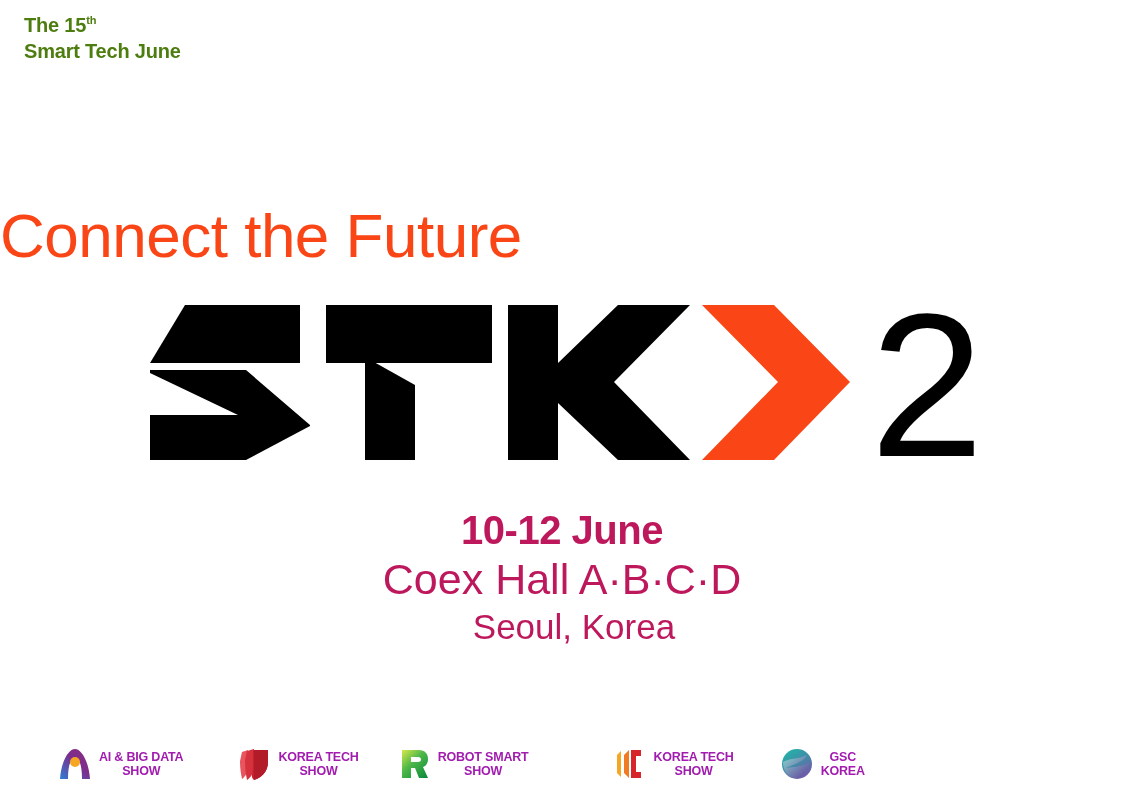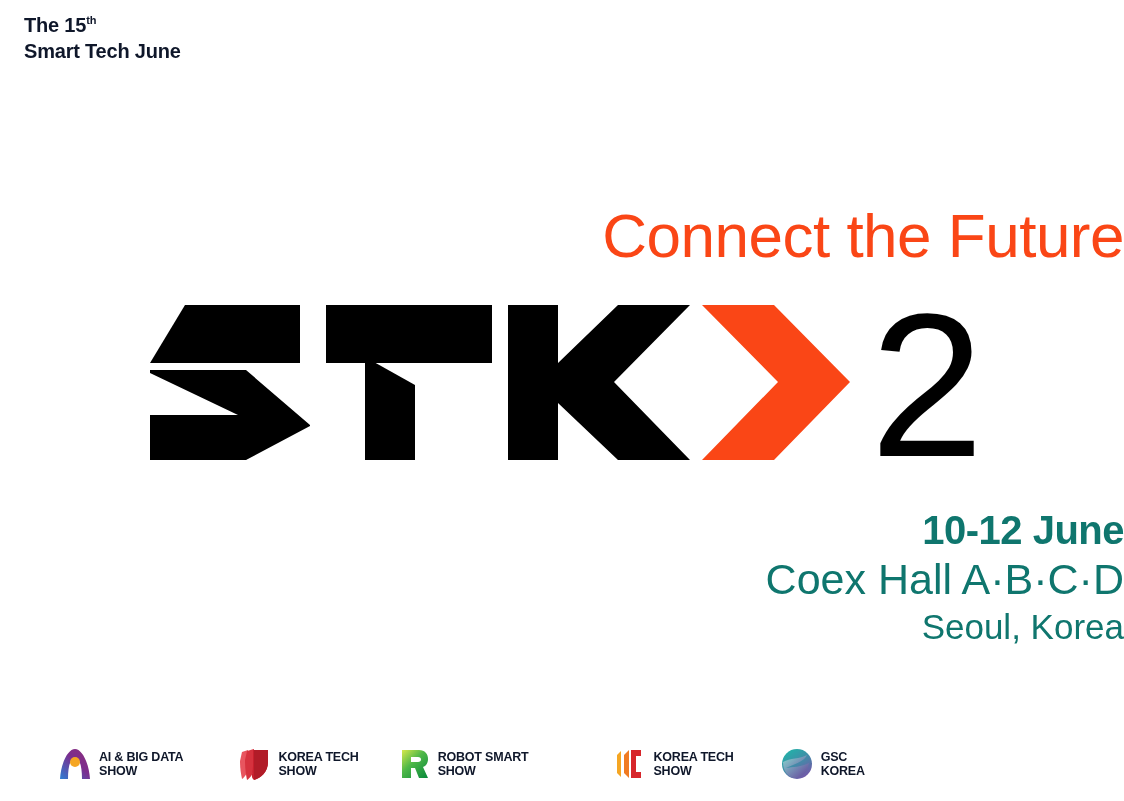--- a/index.html
+++ b/index.html
@@ -14,69 +14,68 @@
     overflow: hidden;
     font-family: "Liberation Sans", sans-serif;
     -webkit-font-smoothing: antialiased;
   }
 
   
   .header-block {
     position: absolute;
     left: 24px;
     top: 12px;
-    color: #0f172a;
+    color: #4d7c0f;
     font-weight: bold;
     font-size: 20px;
     line-height: 26px;
     letter-spacing: -0.2px;
   }
   .header-line1 { display: block; white-space: nowrap; }
   .header-line2 { display: block; white-space: nowrap; }
   .sup {
     font-size: 11px;
     vertical-align: super;
     line-height: 0;
     font-weight: bold;
   }
 
   
   .tagline {
     position: absolute;
     left: 0;
     right: 0;
     top: 201px;
-    text-align: right;
+    text-align: left;
     color: #fa4616;
     font-size: 62px;
     font-weight: normal;
     letter-spacing: -0.5px;
     line-height: 70px;
     white-space: nowrap;
-    margin-left: 33px;
   }
 
   
   .lockup {
     position: absolute;
     left: 150px;
     top: 305px;
     width: 840px;
     height: 155px;
   }
   .lockup svg { display: block; width: 100%; height: 100%; }
 
   
   .details {
     position: absolute;
     left: 0;
     right: 0;
     top: 505px;
-    text-align: right;
-    color: #0f766e;
+    text-align: center;
+    color: #be185d;
   }
   .details .date {
     font-size: 40px;
     font-weight: bold;
     line-height: 50px;
     letter-spacing: -0.5px;
     white-space: nowrap;
   }
   .details .venue {
     font-size: 43px;
@@ -113,24 +112,25 @@
   .brand .mark {
     width: 34px;
     height: 34px;
     flex: 0 0 34px;
     position: relative;
   }
   .brand .mark svg { display: block; width: 34px; height: 34px; }
   .brand .btext {
     font-size: 12.5px;
     font-weight: bold;
-    color: #0f172a;
+    color: #a21caf;
     line-height: 14px;
     letter-spacing: -0.2px;
     white-space: nowrap;
+    text-align: center;
   }
   .brand .btext span { display: block; }
 
   .sp-1 { width: 54px; flex: 0 0 54px; }
   .sp-2 { width: 38px; flex: 0 0 38px; }
   .sp-3 { width: 42px; flex: 0 0 42px; }
   .sp-4 { width: 42px; flex: 0 0 42px; }
   .sp-5 { width: 46px; flex: 0 0 46px; }
 </style>
 </head>

